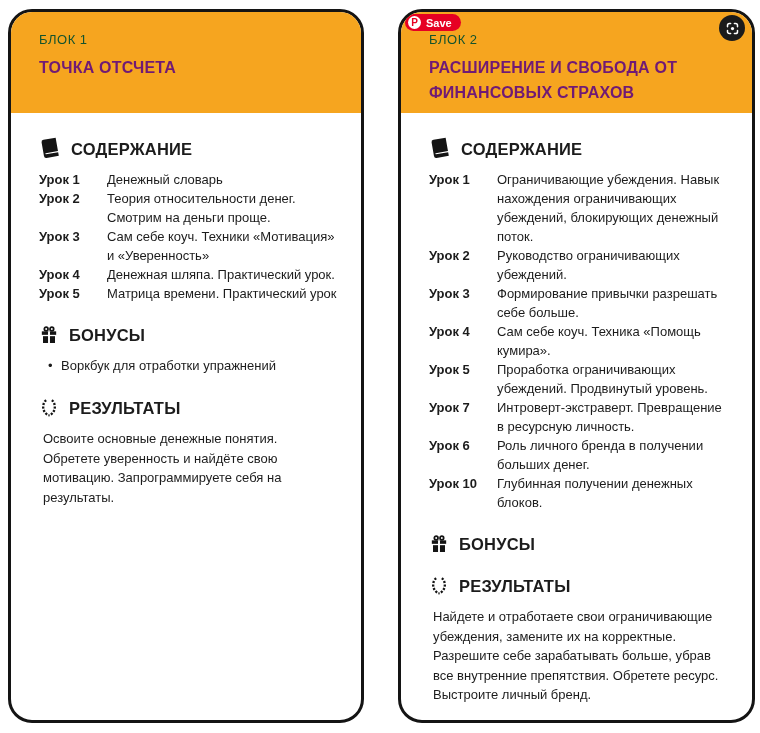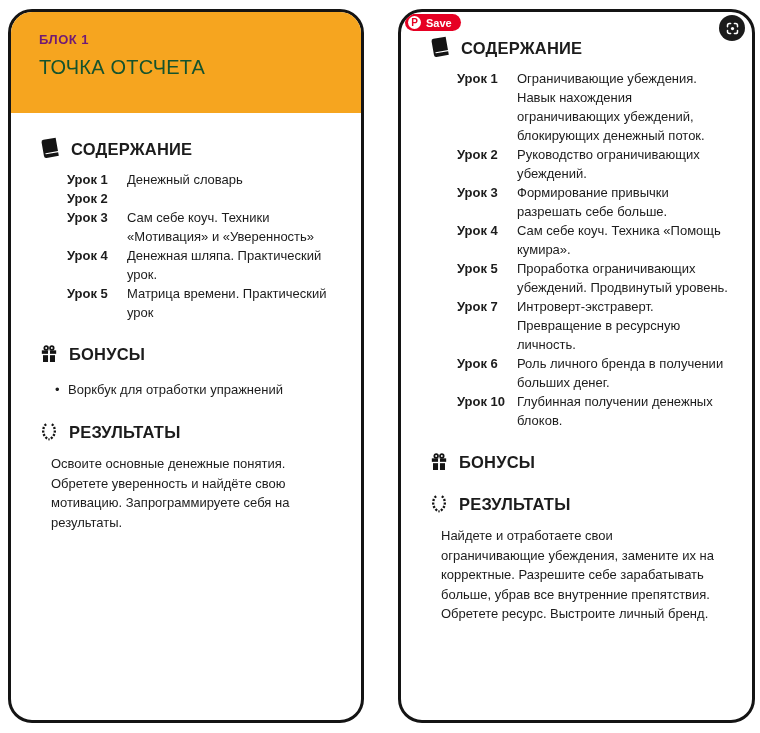--- a/index.html
+++ b/index.html
@@ -21,41 +21,41 @@
   .card{
     position:relative;background:#ffffff;border:3px solid var(--card-border);
     border-radius:24px;overflow:hidden;height:714px;flex:0 0 auto;
   }
   .card.left{width:356px;}
   .card.right{width:357px;}
   .card-header{
     background:var(--card-header);height:101px;padding:20px 20px 0 28px;
   }
   .block-label{
-    font-size:13px;font-weight:700;letter-spacing:.5px;color:#701a75;
+    font-size:13px;font-weight:400;letter-spacing:.5px;color:#14532d;
   }
   .card-title{
-    margin:8px 0 0;font-size:20px;line-height:25px;font-weight:400;
-    letter-spacing:.2px;color:#14532d;
+    margin:8px 0 0;font-size:16px;line-height:25px;font-weight:700;
+    letter-spacing:.2px;color:#701a75;
   }
   .card-body{padding:0 24px 0 28px;}
   .sec-heading{
     display:flex;align-items:flex-end;gap:10px;
     margin:22px 0 11px;font-size:16.5px;font-weight:800;letter-spacing:.2px;
   }
   .sec-heading.first{margin-top:24px;}
   .icon{display:inline-flex;align-items:center;justify-content:center;flex:0 0 auto;}
   .lessons{display:flex;flex-direction:column;}
-  .lesson-row{display:flex;gap:2px;font-size:13px;line-height:19px;margin-left:28px;}
+  .lesson-row{display:flex;gap:10px;font-size:13px;line-height:19px;}
   .lesson-label{flex:0 0 58px;font-weight:700;}
   .lesson-text{flex:1;}
-  .bonus-list{list-style:none;margin:16px;padding:0;font-size:13px;}
+  .bonus-list{list-style:none;margin:9px;padding:0;font-size:13px;}
   .bonus-list li{line-height:20px;padding-left:13px;position:relative;}
   .bonus-list li::before{content:"\2022";position:absolute;left:0;top:0;}
-  .results-text{margin:12px;font-size:13px;line-height:19.5px;}
+  .results-text{margin:4px;font-size:13px;line-height:19.5px;}
   
   .save-button{
     position:absolute;top:2px;left:4px;display:inline-flex;align-items:center;gap:5px;
     background:var(--save-red);color:#fff;border:none;border-radius:999px;
     padding:2px 9px 2px 3px;font-family:"Liberation Sans",sans-serif;
     font-size:11px;font-weight:700;cursor:pointer;
   }
   .pin-p{
     width:13px;height:13px;border-radius:50%;background:#fff;color:var(--save-red);
     font-size:10px;font-weight:800;line-height:13px;text-align:center;display:inline-block;
@@ -86,20 +86,21 @@
         </span>
         <span>СОДЕРЖАНИЕ</span>
       </div>
       <div class="lessons">
         <div class="lesson-row">
           <span class="lesson-label">Урок 1</span>
           <span class="lesson-text">Денежный словарь</span>
         </div>
         <div class="lesson-row">
           <span class="lesson-label">Урок 2</span>
+          <span class="lesson-text">Теория относительности денег. Смотрим на деньги проще.</span>
         </div>
         <div class="lesson-row">
           <span class="lesson-label">Урок 3</span>
           <span class="lesson-text">Сам себе коуч. Техники «Мотивация» и «Уверенность»</span>
         </div>
         <div class="lesson-row">
           <span class="lesson-label">Урок 4</span>
           <span class="lesson-text">Денежная шляпа. Практический урок.</span>
         </div>
         <div class="lesson-row">
@@ -132,20 +133,24 @@
           </svg>
         </span>
         <span>РЕЗУЛЬТАТЫ</span>
       </div>
       <p class="results-text">Освоите основные денежные понятия. Обретете уверенность и найдёте свою мотивацию. Запрограммируете себя на результаты.</p>
 
     </div>
   </div>
 
   <div class="card right">
+    <div class="card-header">
+      <div class="block-label">БЛОК 2</div>
+      <h1 class="card-title">РАСШИРЕНИЕ И СВОБОДА ОТ ФИНАНСОВЫХ СТРАХОВ</h1>
+    </div>
 
     <button class="save-button">
       <span class="pin-p">P</span>
       <span>Save</span>
     </button>
 
     <button class="lens-button">
       <span class="icon">
         <svg width="15" height="15" viewBox="0 0 24 24">
           <g fill="none" stroke="#ffffff" stroke-width="2.4" stroke-linecap="round">

